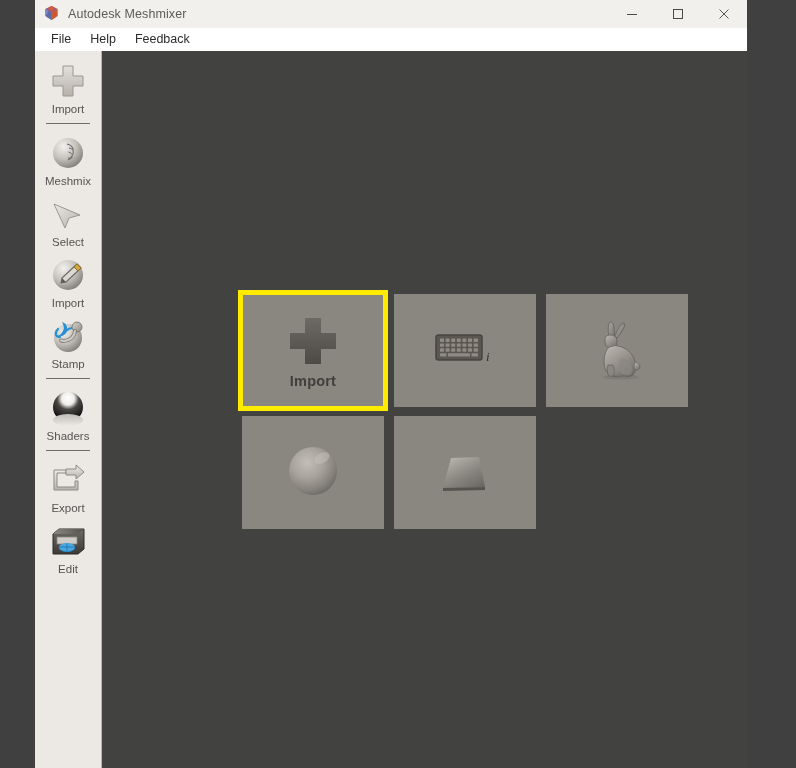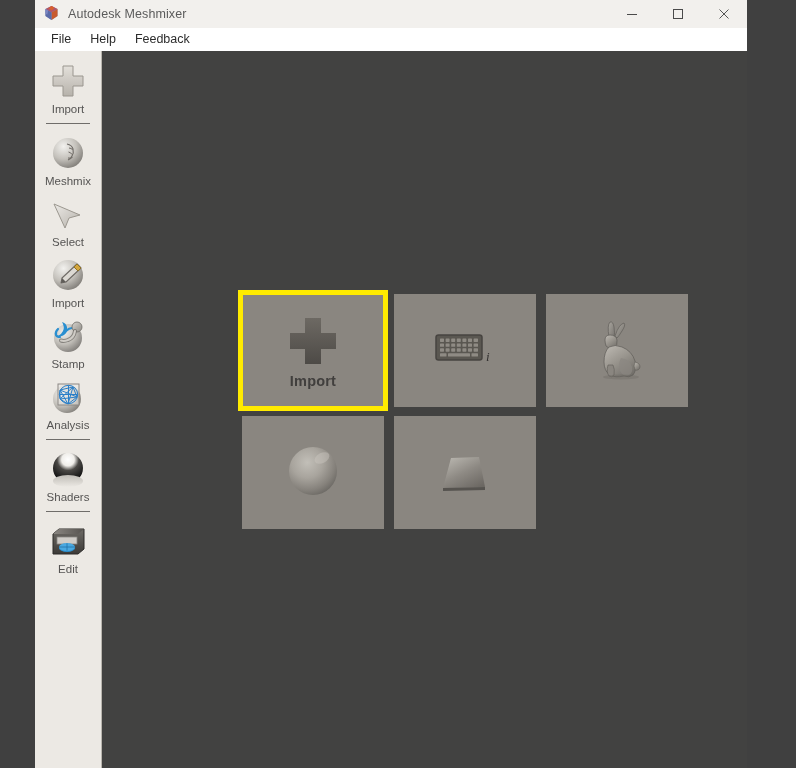--- a/index.html
+++ b/index.html
@@ -266,42 +266,20 @@
             <path d="M18 15 q3 -3 6 -3" fill="none" stroke="#2a8fd0" stroke-width="2.2" stroke-linecap="round"></path>
             <ellipse cx="29" cy="11" rx="5" ry="5" fill="url(#gStk)" stroke="#6f6c67" stroke-width=".8"></ellipse>
             <path d="M27 15 q-1 7 -7 9 q-4 1.5 -7 .5" fill="none" stroke="#6f6c67" stroke-width="4" stroke-linecap="round" opacity=".75"></path>
             <path d="M27 15 q-1 7 -7 9 q-4 1.5 -7 .5" fill="none" stroke="#cfccc6" stroke-width="2" stroke-linecap="round"></path>
           </svg>
         </div>
         <div class="tool-label">Stamp</div>
       </div>
 
 
-      <div class="tool">
-        <div class="tool-ico">
-          <svg width="40" height="40" viewBox="0 0 40 40">
-            <defs>
-                <radialGradient id="gS5" cx="33%" cy="32%" r="78%">
-              <stop offset="0" stop-color="#f2f1ee"></stop>
-                  <stop offset="55%" stop-color="#c3c0ba"></stop>
-              <stop offset="1" stop-color="#7e7b76"></stop>
-            </radialGradient>
-              </defs>
-            <circle cx="19" cy="22" r="14" fill="url(#gS5)"></circle>
-            <rect x="10" y="7" width="21" height="21" fill="#e9e7e3" fill-opacity=".55" stroke="#8b8884" stroke-width="1"></rect>
-            <g stroke="#2a7fc8" stroke-width="1" fill="none">
-              <circle cx="20.5" cy="17.5" r="9.2"></circle>
-              <path d="M12 13 L25 10 L29 20 L20 27 L12 22 z"></path>
-              <path d="M12 13 L29 20 M25 10 L20 27 M12 22 L25 10 M12 13 L20 27 M29 20 L12 22"></path>
-              <path d="M20.5 8.3 L20.5 26.7 M11.3 17.5 L29.7 17.5"></path>
-            </g>
-          </svg>
-        </div>
-        <div class="tool-label">Analysis</div>
-      </div>
 
       <div class="sep"></div>
 
       <div class="tool">
         <div class="tool-ico">
           <svg width="40" height="40" viewBox="0 0 40 40">
             <defs>
               <radialGradient id="gShd" cx="50%" cy="22%" r="70%">
                 <stop offset="0" stop-color="#ffffff"></stop>
                 <stop offset="30%" stop-color="#f0eeea"></stop>
@@ -315,20 +293,35 @@
             </defs>
             <circle cx="20" cy="19" r="15" fill="url(#gShd)"></circle>
             <ellipse cx="20" cy="32" rx="15" ry="6" fill="url(#gShdBot)"></ellipse>
           </svg>
         </div>
         <div class="tool-label">Shaders</div>
       </div>
 
       <div class="sep"></div>
 
+      <div class="tool">
+        <div class="tool-ico">
+          <svg width="40" height="40" viewBox="0 0 40 40">
+            <defs>
+                <linearGradient id="gExp" x1="0" y1="0" x2="0" y2="1">
+              <stop offset="0" stop-color="#eeece8"></stop>
+                  <stop offset="1" stop-color="#b8b4ad"></stop>
+            </linearGradient>
+              </defs>
+            <path d="M6 10 h12 v3 h-9 v14 h18 v-6 h3 v9 h-24 z" fill="url(#gExp)" stroke="#8d8982" stroke-width="1" stroke-linejoin="round"></path>
+            <path d="M18 9 h10 v-4 l8 7 l-8 7 v-4 h-10 z" fill="url(#gExp)" stroke="#8d8982" stroke-width="1" stroke-linejoin="round"></path>
+          </svg>
+        </div>
+        <div class="tool-label">Export</div>
+      </div>
 
       <div class="tool">
         <div class="tool-ico">
           <svg width="40" height="40" viewBox="0 0 40 40">
             <defs>
               <linearGradient id="gPrt" x1="0" y1="0" x2="0" y2="1">
                 <stop offset="0" stop-color="#6e6b66"></stop>
                   <stop offset="1" stop-color="#3c3a37"></stop>
               </linearGradient>
               <linearGradient id="gPrtT" x1="0" y1="0" x2="1" y2="0">

